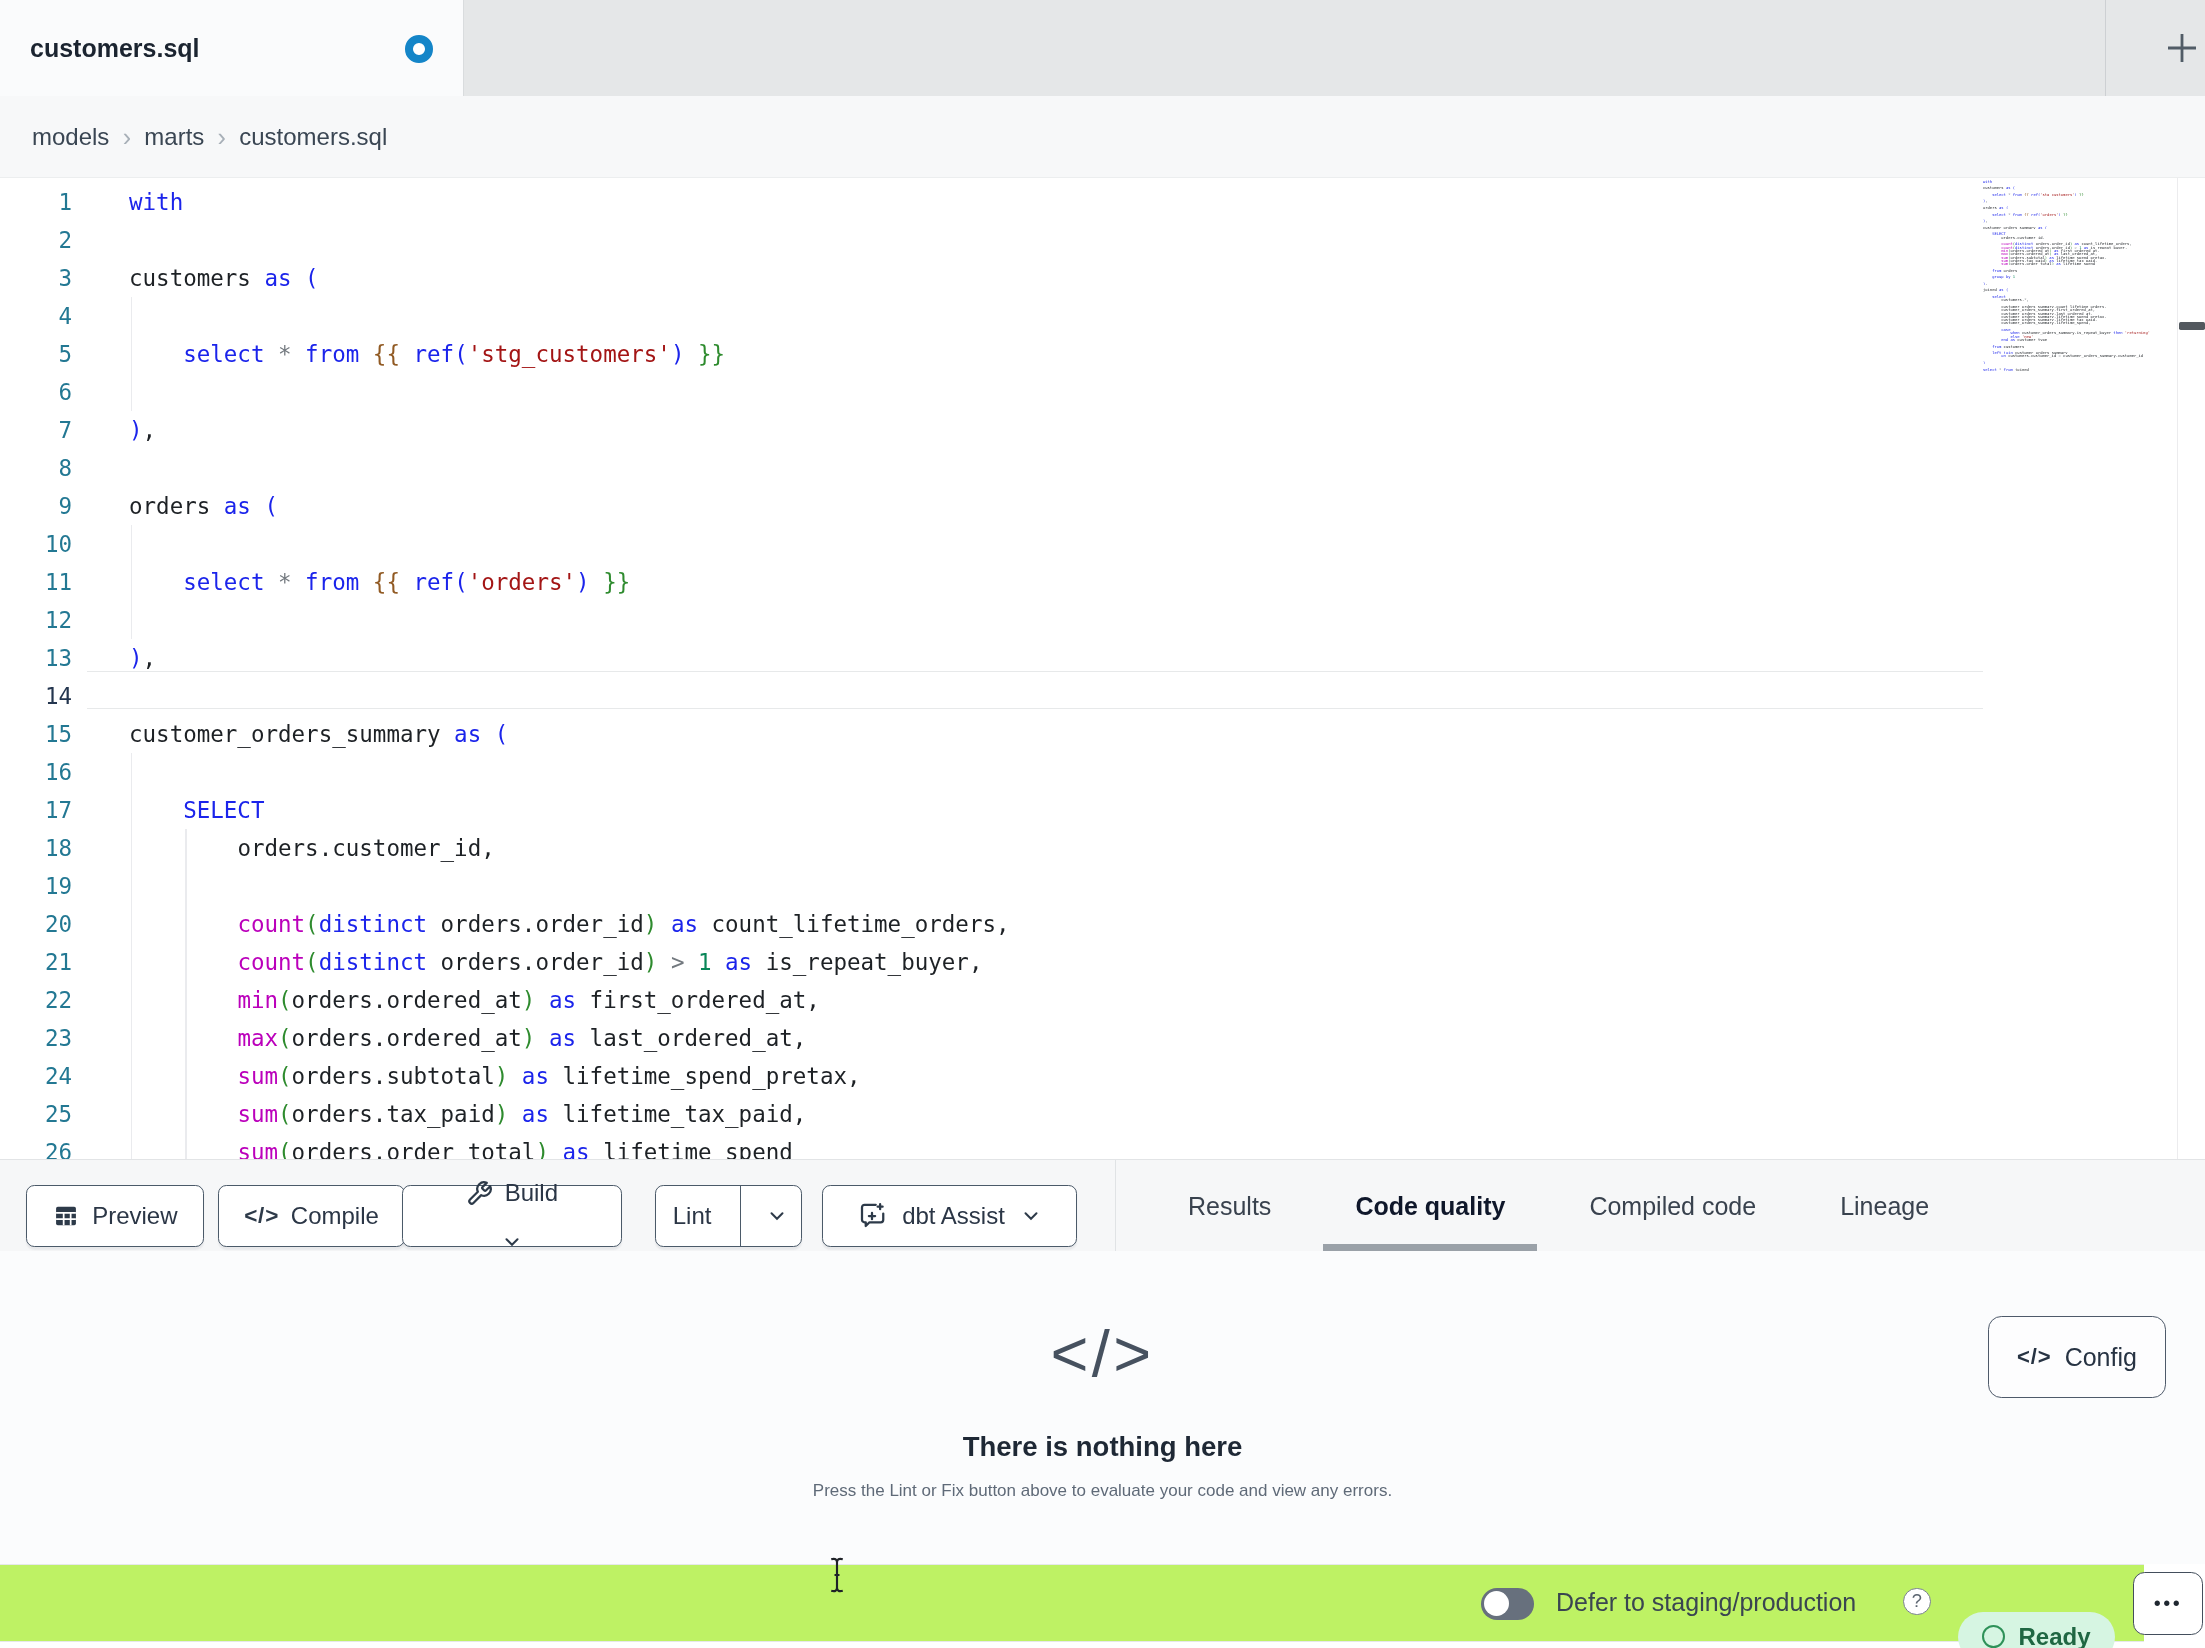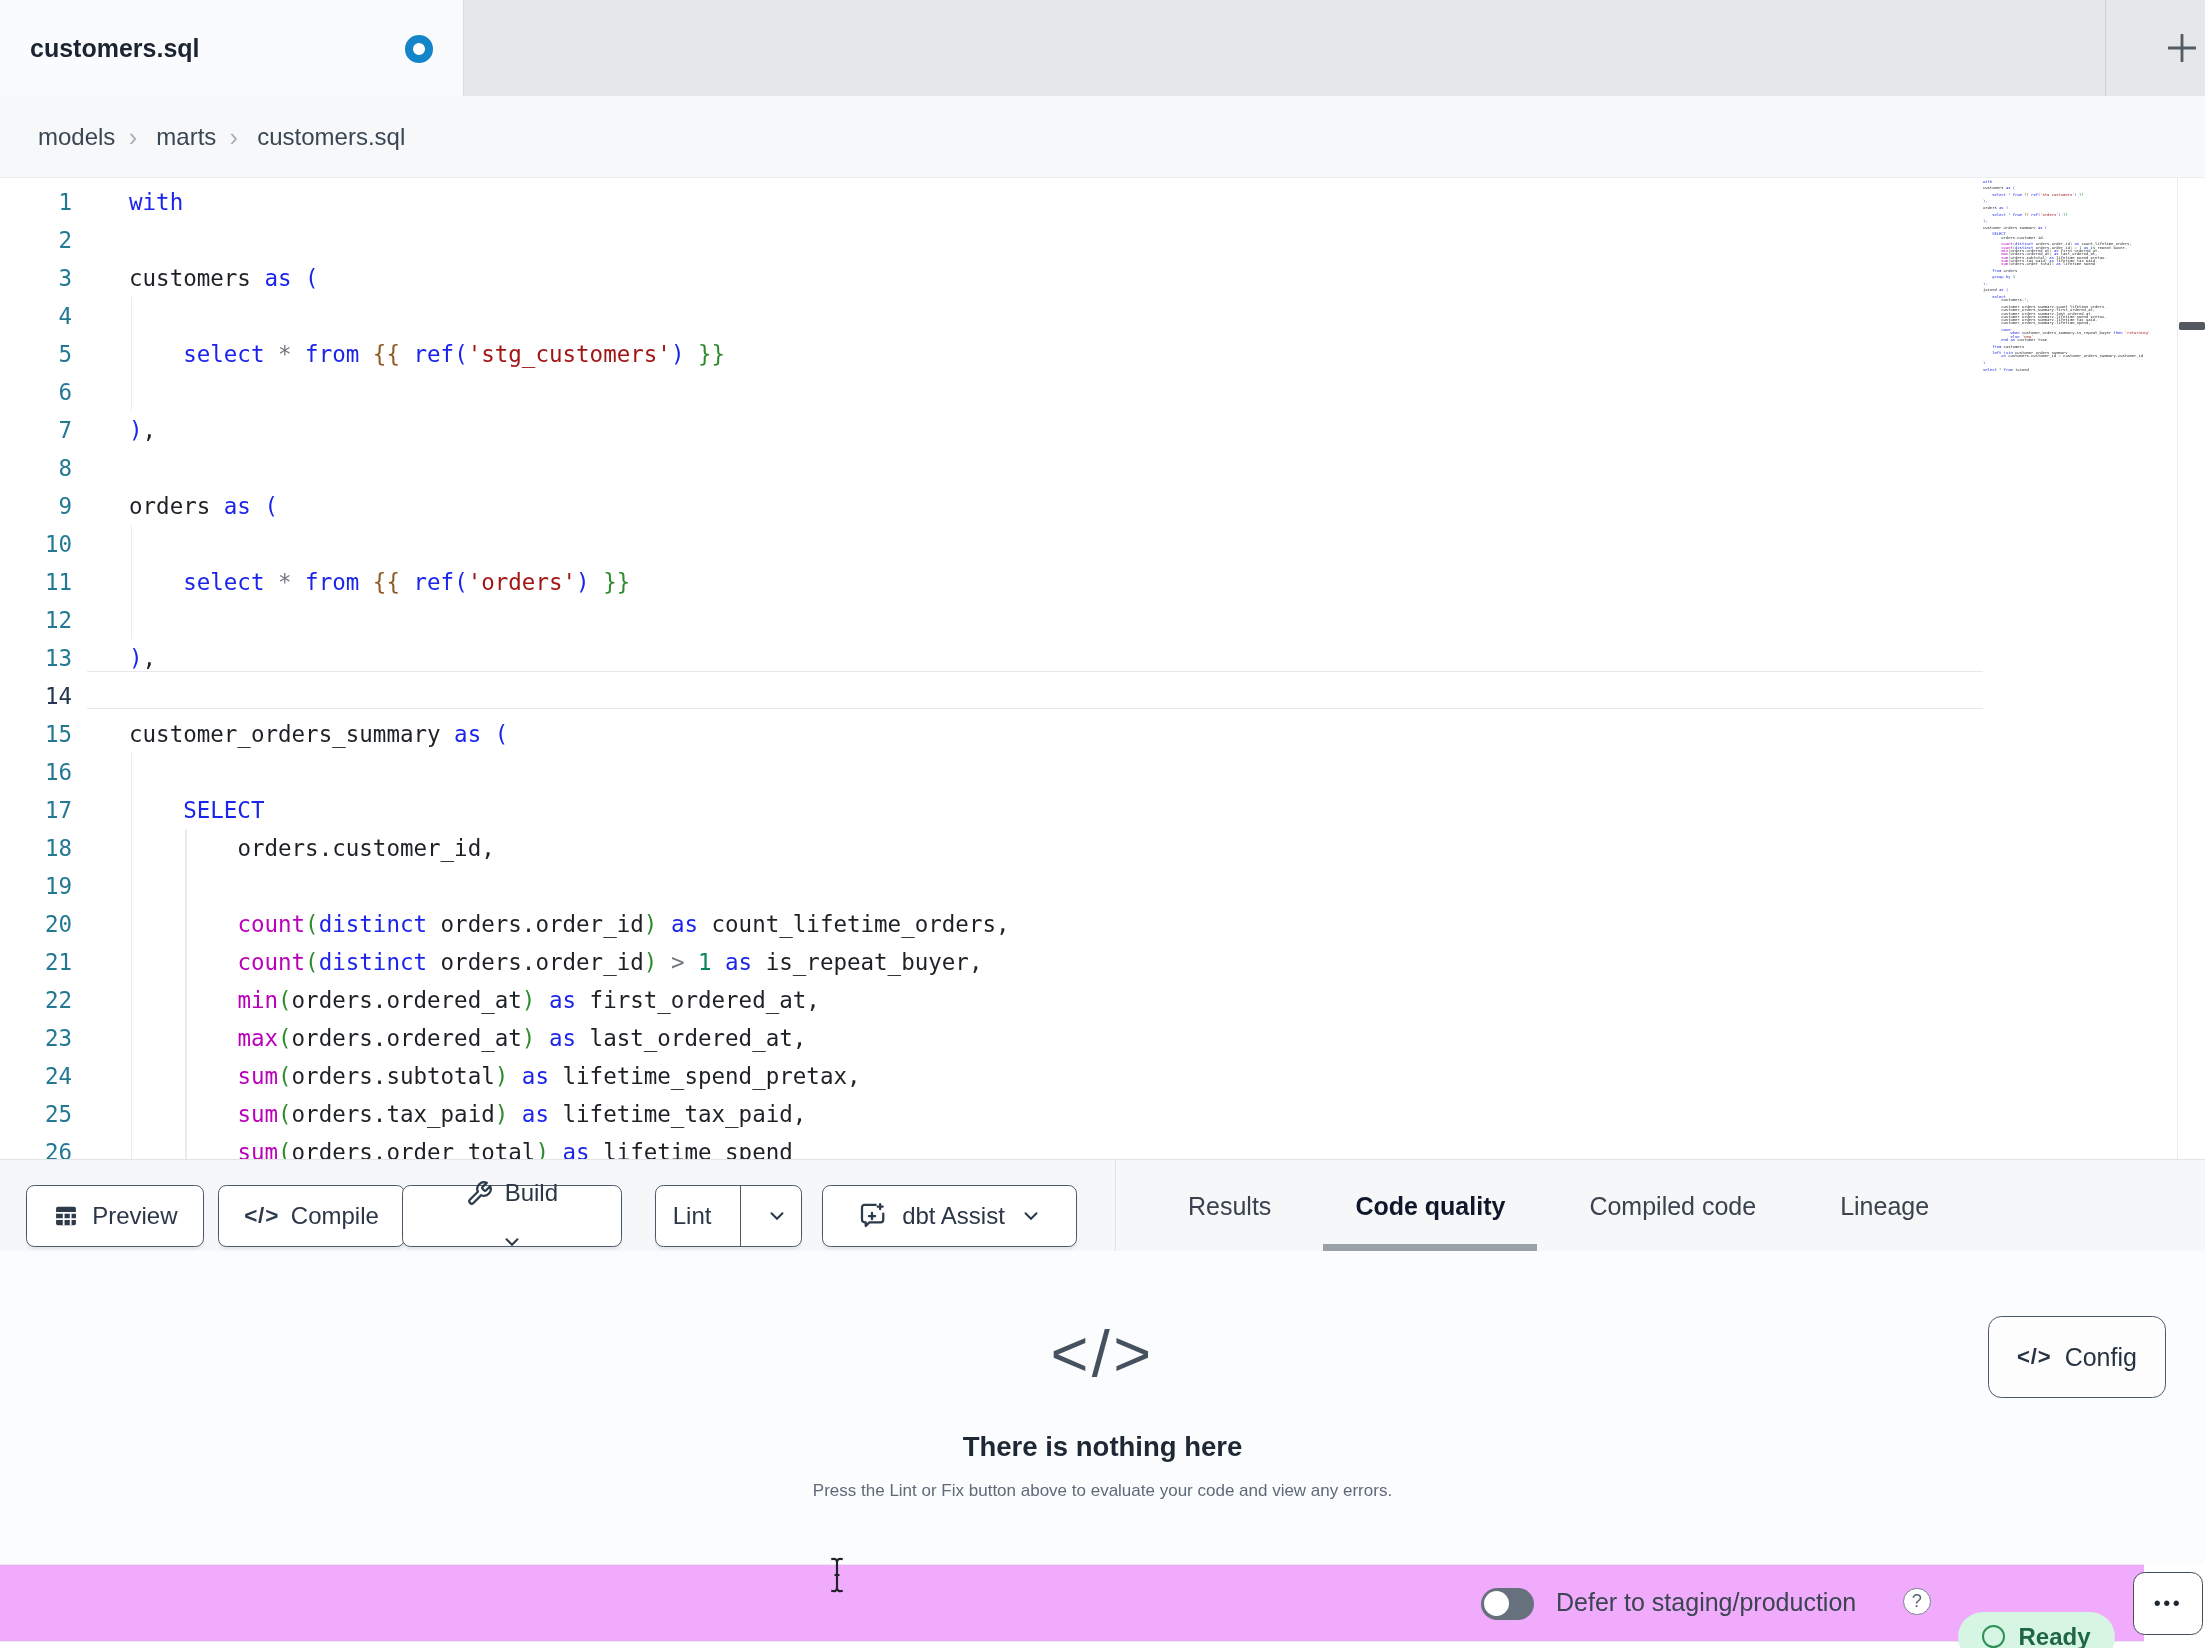--- a/index.html
+++ b/index.html
@@ -11,21 +11,21 @@
   .tab{position:absolute;left:0;top:0;width:463px;height:96px;background:#FAFBFC;border-right:0.8px solid #D9DCDE;display:flex;align-items:center;}
   .tab-label{margin-left:30px;font-size:25px;font-weight:bold;color:#1B2430;}
   .dot{position:absolute;left:405px;top:35px;width:11.7px;height:11.7px;border:8.3px solid #1485C8;border-radius:50%;background:#fff;}
   .tabbar-divider{position:absolute;left:2105px;top:0;width:0.8px;height:96px;background:#CDD0D3;}
   .newtab{position:absolute;left:2146px;top:11.7px;width:72px;height:72px;background:transparent;border:none;display:flex;align-items:center;justify-content:center;cursor:pointer;}
 
   
   .crumbrow{position:absolute;left:0;top:96px;width:2205px;height:82px;background:#F7F8F9;border-bottom:0.8px solid #ECEEEF;box-sizing:border-box;}
   .breadcrumb{position:absolute;left:32px;top:0;height:82px;display:flex;align-items:center;gap:13.3px;font-size:24px;color:#3A4653;}
   .crumb-sep{color:#A8B0B8;font-size:25px;}
-  .crumb{cursor:pointer;margin-left:6px;}
+  .crumb{cursor:pointer;}
   .compass-btn{position:absolute;left:403px;top:111px;width:55px;height:55px;border:0.8px solid #E3E5E7;border-radius:13.3px;background:#FCFDFD;display:flex;align-items:center;justify-content:center;cursor:pointer;}
   .save-btn{position:absolute;left:2048px;top:108px;width:130px;height:60px;background:#17737A;border:none;border-radius:8.3px;display:flex;align-items:center;justify-content:center;gap:11.7px;color:#fff;font-size:25px;font-weight:600;cursor:pointer;font-family:"Liberation Sans",sans-serif;}
 
   
   .editor{position:absolute;left:0;top:178px;width:2205px;height:981px;background:#fff;overflow:hidden;}
   .codewrap{position:absolute;left:0;top:5px;}
   .crow{display:flex;height:38px;}
   .ln{flex:none;width:72px;text-align:right;font:22.5px/38px "DejaVu Sans Mono",monospace;color:#237893;}
   .ln.act{color:#24364F;}
   .codeln{position:relative;margin-left:57px;white-space:pre;font:22.5px/38px "DejaVu Sans Mono",monospace;color:#1D2125;}
@@ -54,21 +54,21 @@
   
   .panel{position:absolute;left:0;top:1251px;width:2205px;height:313px;background:#FBFCFD;}
   .config-btn{position:absolute;left:1988px;top:65px;width:178px;height:82px;background:#FDFDFE;border:1.7px solid #4E5A6A;border-radius:13.3px;display:flex;align-items:center;justify-content:center;gap:13.3px;font-size:25px;color:#273343;cursor:pointer;font-family:"Liberation Sans",sans-serif;box-sizing:border-box;}
   .config-btn .codeglyph{font-size:22px;font-weight:bold;letter-spacing:0.8px;}
   .empty{position:absolute;left:0;top:0;width:2205px;text-align:center;}
   .empty-icon{margin-top:65px;font-size:65px;font-weight:400;color:#46515F;letter-spacing:3.3px;font-family:"Liberation Sans",sans-serif;}
   .empty-title{margin-top:40px;font-size:27.5px;font-weight:bold;color:#1E2835;}
   .empty-desc{margin-top:18.3px;font-size:17px;color:#5F6A78;}
 
   
-  .statusbar{position:absolute;left:0;top:1564px;width:2144px;height:78px;background:#f0abfc;border-top:1.7px solid #E6E8EA;border-bottom:1.7px solid #E6E8EA;box-sizing:border-box;}
+  .statusbar{position:absolute;left:0;top:1564px;width:2144px;height:78px;background:#bef264;border-top:1.7px solid #E6E8EA;border-bottom:1.7px solid #E6E8EA;box-sizing:border-box;}
   .toggle{position:absolute;left:1481px;top:22.5px;width:53px;height:32px;border-radius:16px;background:#67707D;cursor:pointer;border:none;}
   .knob{position:absolute;left:3.3px;top:3.3px;width:25px;height:25px;border-radius:50%;background:#fff;}
   .defer-label{position:absolute;left:1556px;top:0;height:74px;display:flex;align-items:center;font-size:25px;color:#3A4551;}
   .help{position:absolute;left:1903px;top:22.5px;width:27.5px;height:27.5px;border:1.7px solid #79828C;border-radius:50%;color:#5A646F;font-size:18.3px;display:flex;align-items:center;justify-content:center;box-sizing:border-box;cursor:pointer;background:#fff;}
   .ready-pill{position:absolute;left:1958px;top:11.7px;width:157px;height:50px;background:#D6F5E2;border-radius:25px;display:flex;align-items:center;justify-content:center;gap:13px;margin-top:35px;}
   .ready-ring{width:23px;height:23px;border:2.5px solid #2E9158;border-radius:50%;box-sizing:border-box;}
   .ready-text{font-size:24px;font-weight:600;color:#1F6742;}
   .dots-btn{position:absolute;left:2133px;top:6.7px;width:70px;height:63px;background:#fff;border:1.7px solid #434E5C;border-radius:11.7px;display:flex;align-items:center;justify-content:center;font-size:20px;letter-spacing:2.5px;color:#1F2730;cursor:pointer;box-sizing:border-box;}
   .ibeam{position:absolute;left:827px;top:1556px;z-index:50;pointer-events:none;}
 </style>

